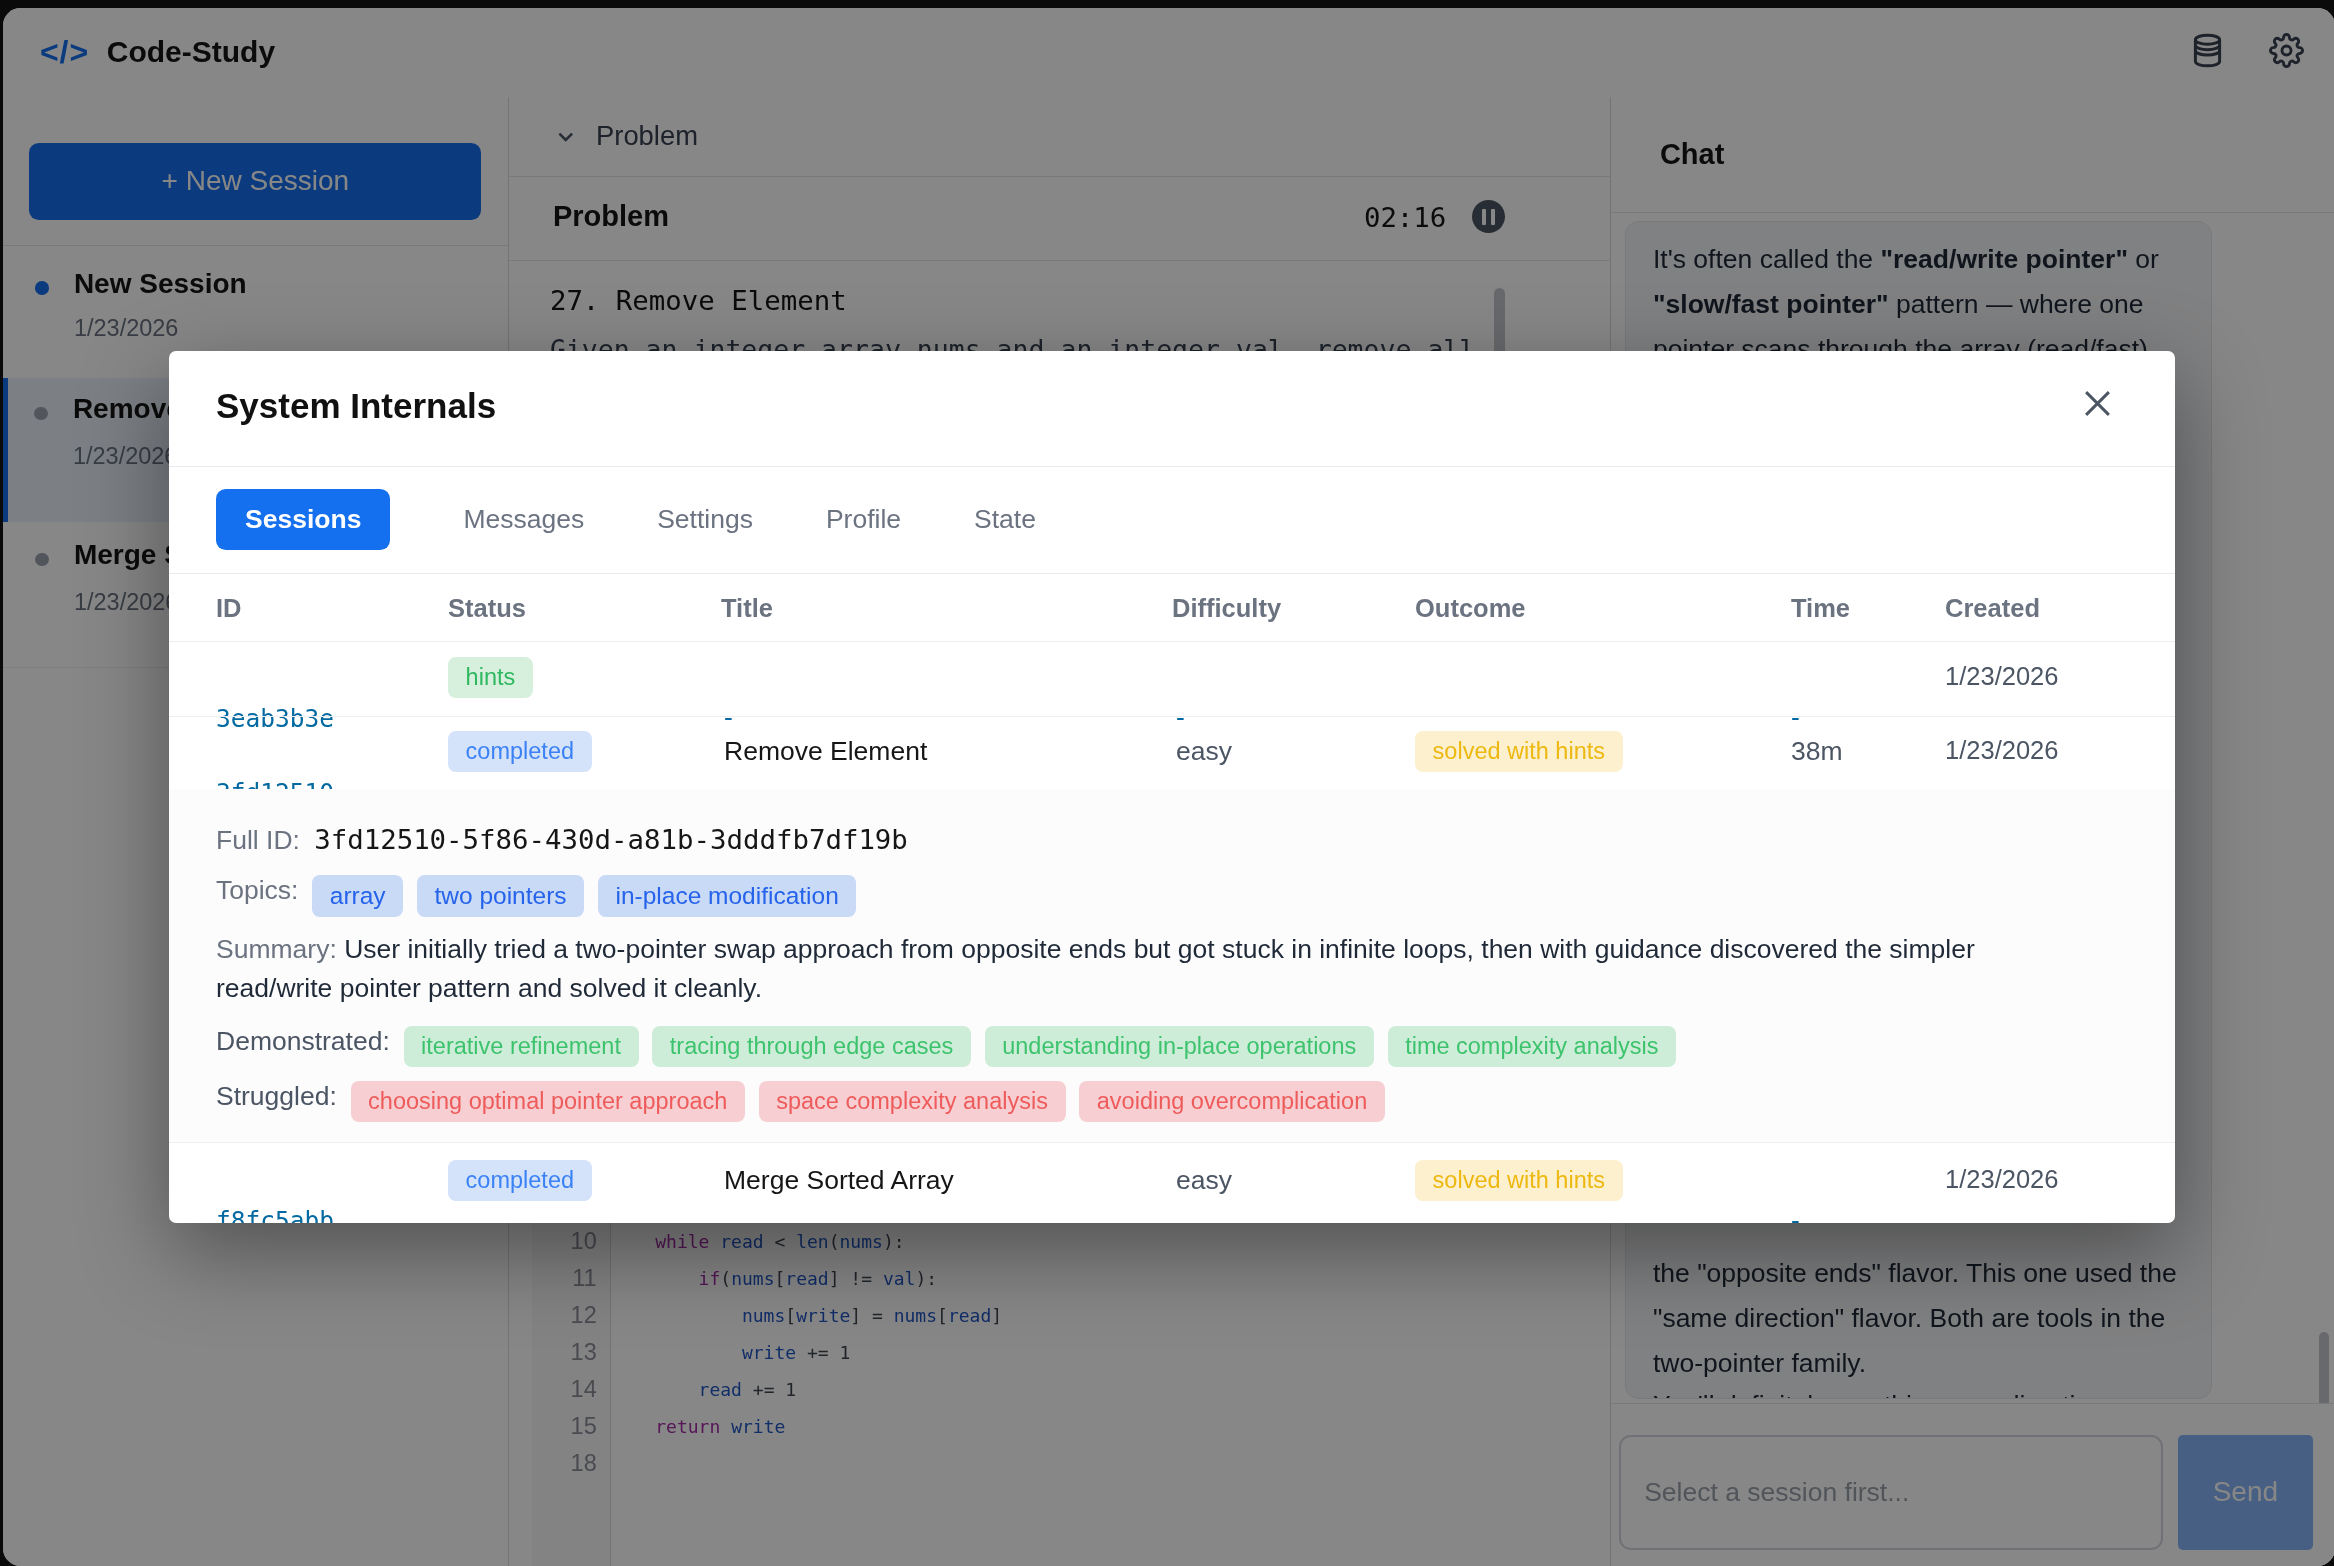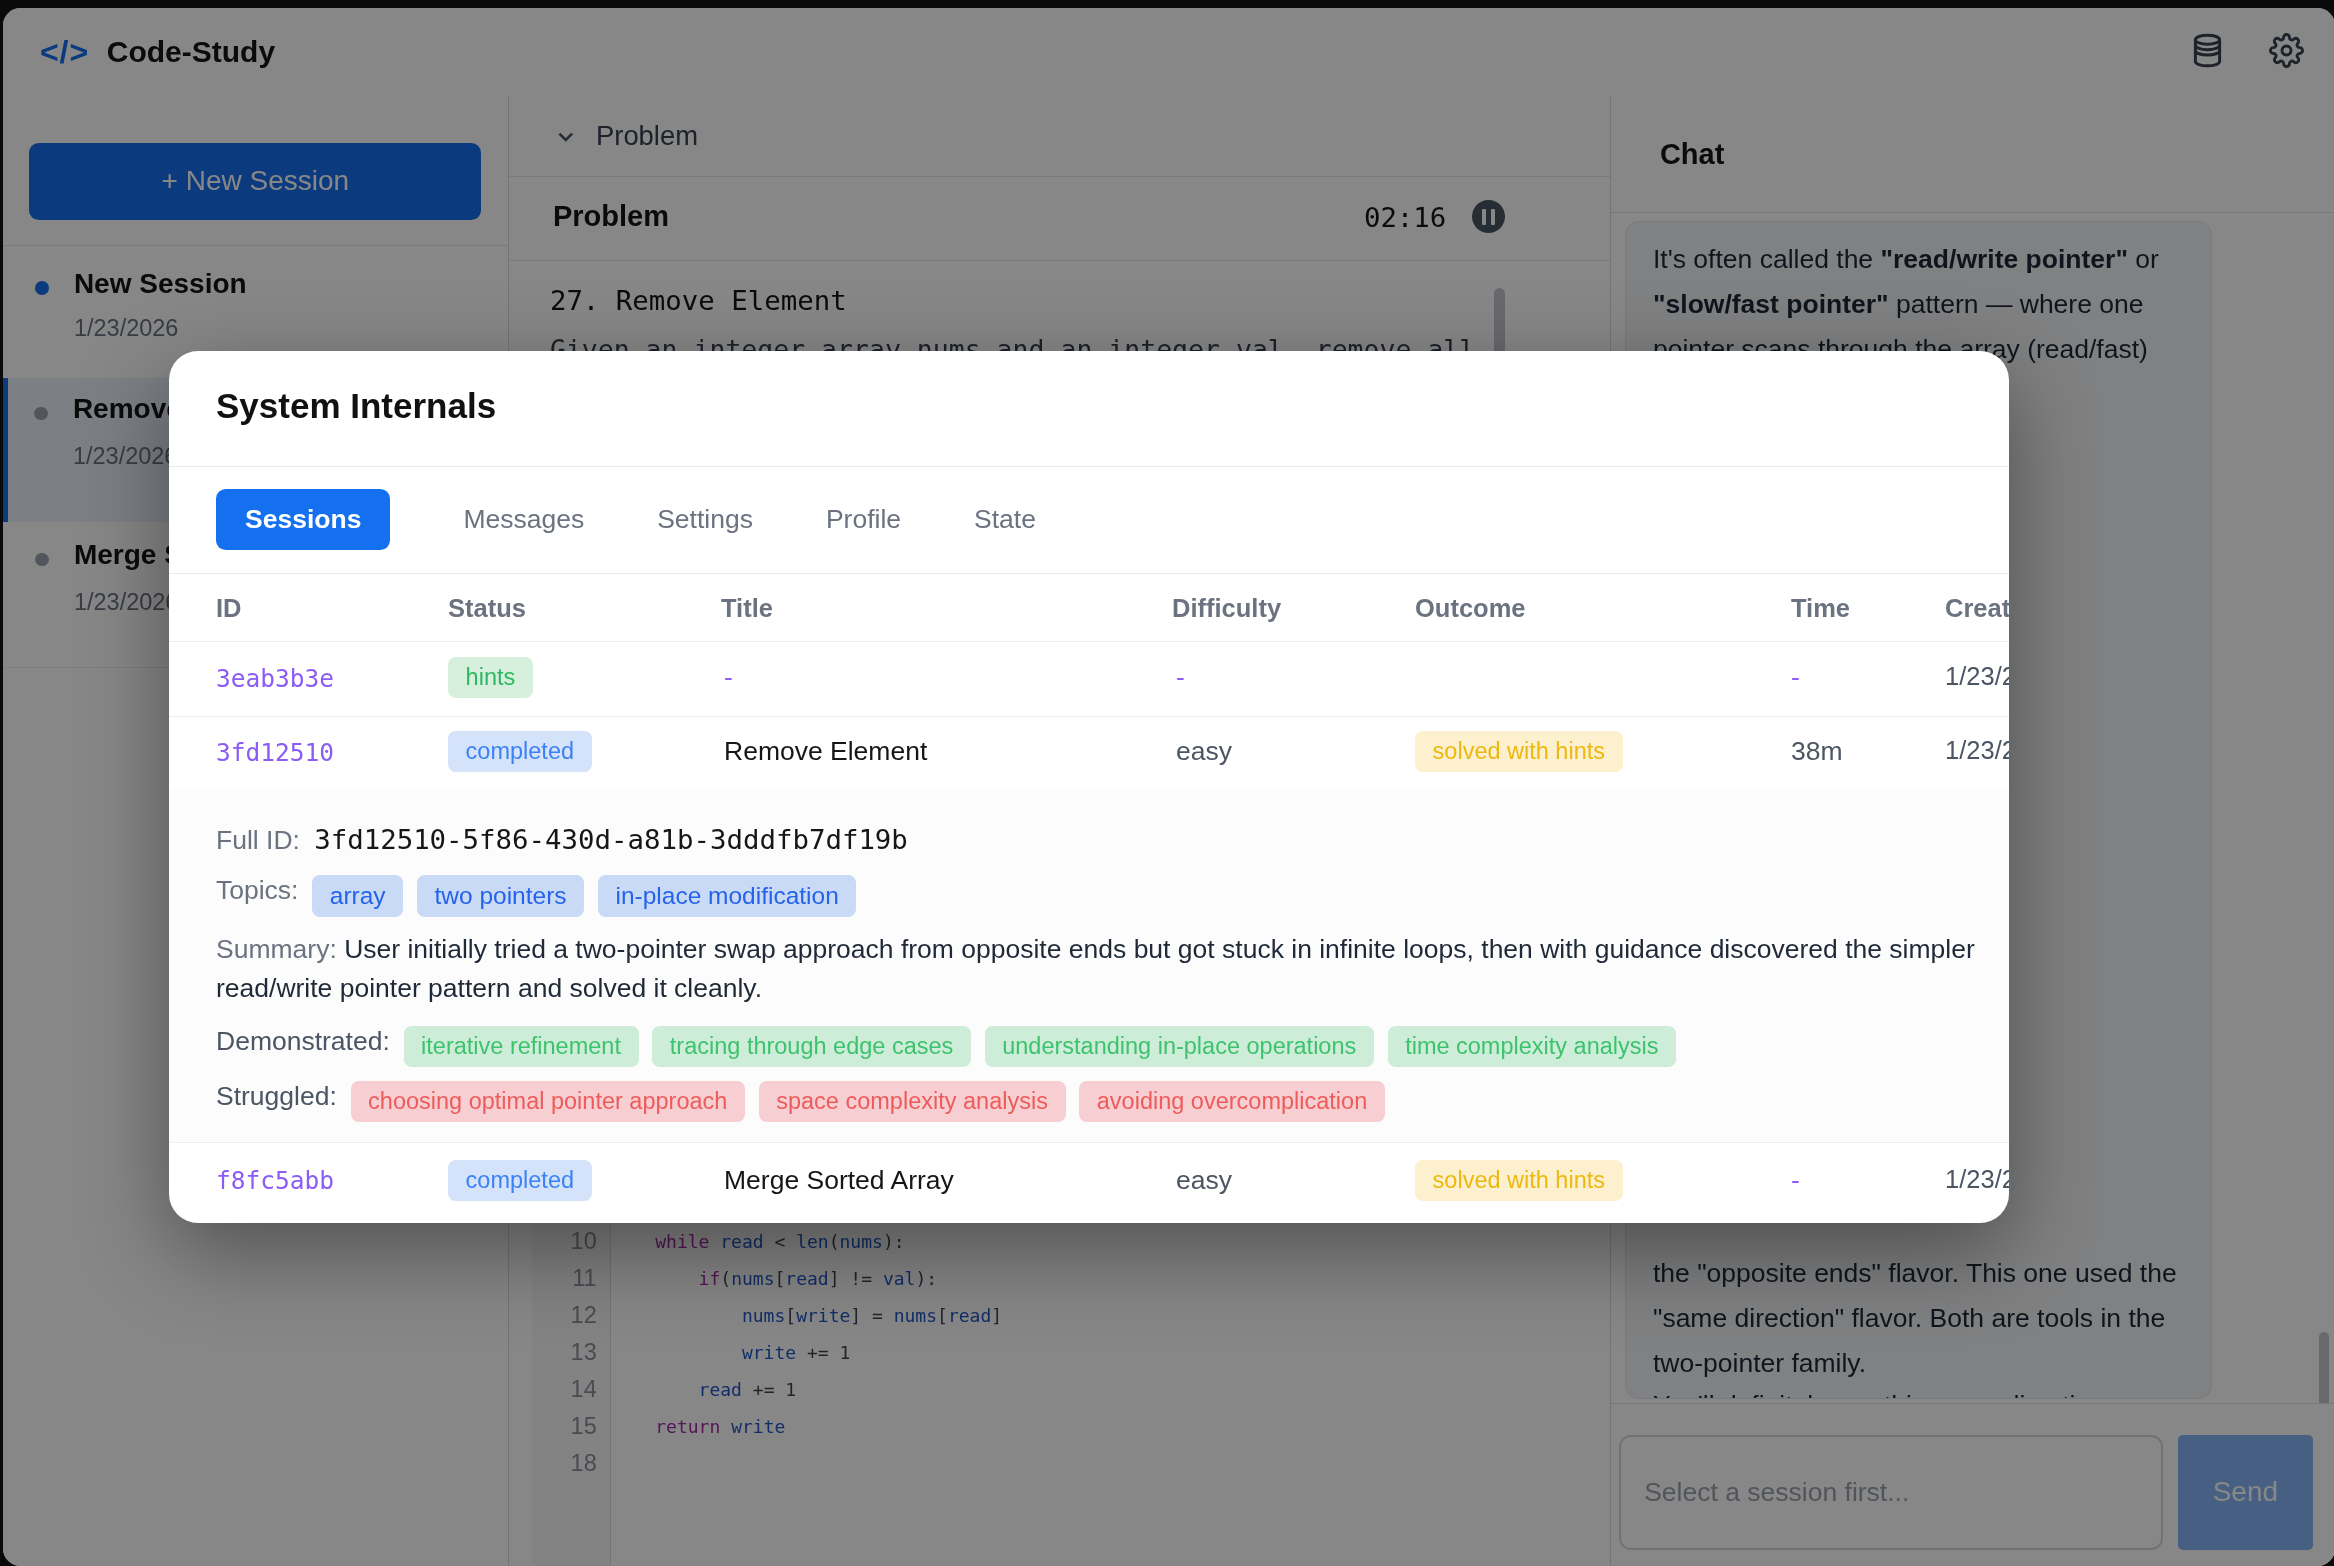--- a/index.html
+++ b/index.html
@@ -47,30 +47,30 @@
   .bubble p{margin:0;padding:0 27.4px;font-size:26.5px;line-height:45px;color:#1f2937;}
   .chat-input-row{position:absolute;left:0;top:1306px;width:100%;height:164px;border-top:1px solid #e5e7eb;background:#fff;}
   .chat-input{position:absolute;left:7.8px;top:31px;width:544px;height:115px;border:2px solid #d1d5db;border-radius:11.8px;
     background:#fff;font-size:26.5px;color:#374151;font-family:"Liberation Sans",sans-serif;padding:0 23.5px;box-sizing:border-box;}
   .chat-input::placeholder{color:#9aa1ab;}
   .send-btn{position:absolute;left:567px;top:31px;width:135px;height:115px;border:none;border-radius:5px;
     background:#1570ef;opacity:.52;color:#fff;font-size:28px;font-family:"Liberation Sans",sans-serif;cursor:pointer;}
   
   .dim{position:absolute;left:0;top:0;width:2335px;height:1566px;background:rgba(0,0,0,0.47);z-index:50;}
   
-  .modal{position:absolute;left:169px;top:351px;width:1840px;height:872px;background:#fff;border-radius:29px;
+  .modal{position:absolute;left:169px;top:351px;width:2006px;height:872px;background:#fff;border-radius:7px;
     z-index:60;box-shadow:0 29px 88px rgba(0,0,0,.4);overflow:hidden;}
   .modal-title{position:absolute;left:47px;top:35px;font-size:35px;font-weight:700;color:#111;}
   .modal-div{position:absolute;left:0;width:100%;border-top:1px solid #e8eaed;}
   .tabs{position:absolute;left:47px;top:137px;height:63px;display:flex;align-items:center;gap:73px;}
   .tab{font-size:26.5px;color:#6b7280;cursor:pointer;}
   .tab-active{background:#1570ef;color:#fff;font-weight:600;border-radius:9.8px;padding:14.7px 29px;}
   .th{position:absolute;font-size:25.5px;font-weight:600;color:#6b7280;}
   .td{position:absolute;font-size:26.5px;color:#161616;}
-  .td-gray{color:#8b5cf6;} .td-mid{color:#4b5563;}
+  .td-gray{color:#0369a1;margin-top:40px;} .td-mid{color:#4b5563;}
   .pill{display:inline-block;font-size:23.5px;border-radius:7.8px;padding:8.8px 17.6px;line-height:1;}
   .pill-green{background:#d7f0de;color:#2fb85f;}
   .pill-blue{background:#d4e3f9;color:#3b82f6;}
   .pill-amber{background:#fcf0cf;color:#edb80f;}
   .pill-topic{background:#c9daf7;color:#2563eb;font-size:24.5px;}
   .pill-demo{background:#cdedd8;color:#3dc36d;}
   .pill-bad{background:#f7cfd2;color:#ee5b5b;}
   .row-line{position:absolute;left:0;width:100%;border-top:1px solid #eceef1;}
   .detail{position:absolute;left:0;top:438px;width:100%;height:353px;background:#fcfcfd;}
   .d-label{color:#6b7280;font-size:26.5px;}

